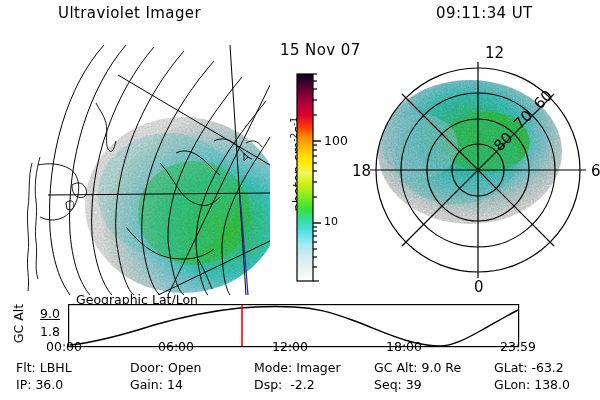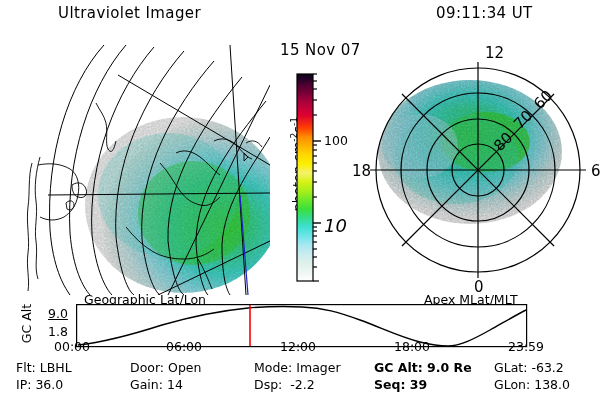--- a/index.html
+++ b/index.html
@@ -25,40 +25,40 @@
   
   #cbar-wrap{position:absolute;left:262px;top:60px;width:82px;height:232px;}
   #cbar-axislabel{
     position:absolute;left:-48px;top:96px;width:150px;
     transform:rotate(-90deg);transform-origin:center center;
     text-align:center;font-size:13px;white-space:nowrap;
   }
   #cbar-axislabel sup{font-size:9px;vertical-align:super;}
 
   
-  #orbit-wrap{position:absolute;left:0;top:292px;width:522px;height:62px;margin-left:8px;}
+  #orbit-wrap{position:absolute;left:0;top:292px;width:522px;height:62px;}
   .ost{position:absolute;font-size:12.5px;white-space:nowrap;}
   #orbit-title-geo{left:68px;top:0px;}
   #orbit-title-apex{left:408px;top:0px;}
   #gcalt-label{
     position:absolute;left:-13px;top:24px;width:46px;
     transform:rotate(-90deg);transform-origin:center center;
     text-align:center;font-size:12.5px;
   }
   #alt-hi{left:32px;top:14px;text-decoration:underline;}
   #alt-lo{left:32px;top:32px;}
   .tick-lab{position:absolute;top:47px;font-size:12.5px;white-space:nowrap;}
 
   
   #footer{position:absolute;left:0;top:360px;width:600px;height:40px;}
   #footer .frow{position:absolute;left:0;width:600px;height:17px;padding-left:34px;}
   #footer .r0{top:0px;}
   #footer .r1{top:17px;}
   #footer .fcell{position:absolute;font-size:12.5px;white-space:nowrap;}
-  .c0{left:8px;} .c1{left:122px;} .c2{left:246px;} .c3{left:366px;font-weight:bold;} .c4{left:486px;}
+  .c0{left:8px;} .c1{left:122px;} .c2{left:246px;} .c3{left:366px;} .c4{left:486px;}
 </style>
 </head>
 <body>
 
 <div id="root">
 
   <div class="hdr">
     <span class="t-title">Ultraviolet Imager</span>
     <span class="t-date">15 Nov 07</span>
     <span class="t-time">09:11:34 UT</span>
@@ -192,21 +192,21 @@
         <line x1="43" y1="81" x2="51" y2="81" stroke-width="1.4"></line>
         <line x1="43" y1="55" x2="47" y2="55"></line>
         <line x1="43" y1="40" x2="47" y2="40"></line>
         <line x1="43" y1="29" x2="47" y2="29"></line>
         <line x1="43" y1="21" x2="47" y2="21"></line>
         <line x1="43" y1="14" x2="47" y2="14"></line>
       </g>
     </svg>
 
     <span style="position:absolute;left:54px;top:73px;font-size:12.5px;">100</span>
-    <span style="position:absolute;left:54px;top:155px;font-size:18px;font-style:italic;">10</span>
+    <span style="position:absolute;left:54px;top:155px;font-size:11px;">10</span>
   </div>
 
   <div class="panel" style="left:340px;top:42px;">
     <svg width="260" height="255" viewBox="0 0 260 255">
       <defs>
         <clipPath id="dialclip">
             <circle cx="130" cy="128" r="102"></circle>
           </clipPath>
         <radialGradient id="auroraD" cx="0.50" cy="0.38" r="0.58">
           <stop offset="0%" stop-color="#3ae03a"></stop>
@@ -251,21 +251,20 @@
       <text x="126" y="250" font-size="15" font-family="DejaVu Sans, Liberation Sans, sans-serif">0</text>
 
       <text x="192" y="68" font-size="15" font-family="DejaVu Sans, Liberation Sans, sans-serif" transform="rotate(-45 192 68)">60</text>
       <text x="172" y="88" font-size="15" font-family="DejaVu Sans, Liberation Sans, sans-serif" transform="rotate(-45 172 88)">70</text>
       <text x="152" y="110" font-size="15" font-family="DejaVu Sans, Liberation Sans, sans-serif" transform="rotate(-45 152 110)">80</text>
     </svg>
   </div>
 
   <div id="orbit-wrap">
     <span class="ost" id="orbit-title-geo">Geographic Lat/Lon</span>
-    <span class="ost" id="orbit-title-apex">Apex MLat/MLT</span>
 
     <div id="gcalt-label">GC Alt</div>
 
     <span class="ost" id="alt-hi">9.0</span>
     <span class="ost" id="alt-lo">1.8</span>
 
     <svg width="452" height="44" viewBox="0 0 452 44" style="position:absolute;left:60px;top:12px;">
       <rect x="0.6" y="0.6" width="450" height="42" fill="#ffffff" stroke="#000000" stroke-width="1.2"></rect>
 
       <path d="M2,41 C30,38 58,30 86,21 C114,13 142,7 172,4 C196,2 208,2 226,3

